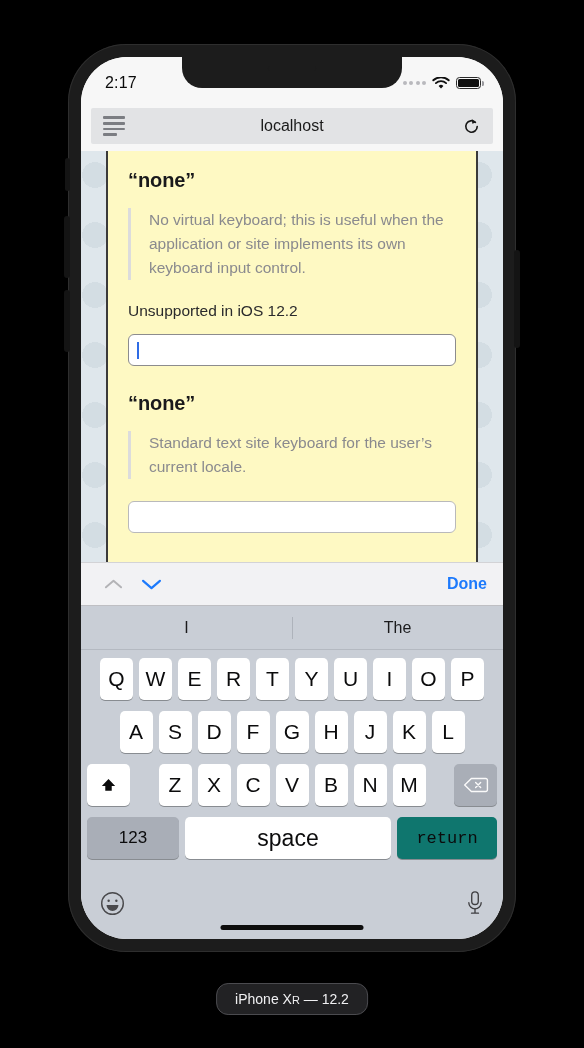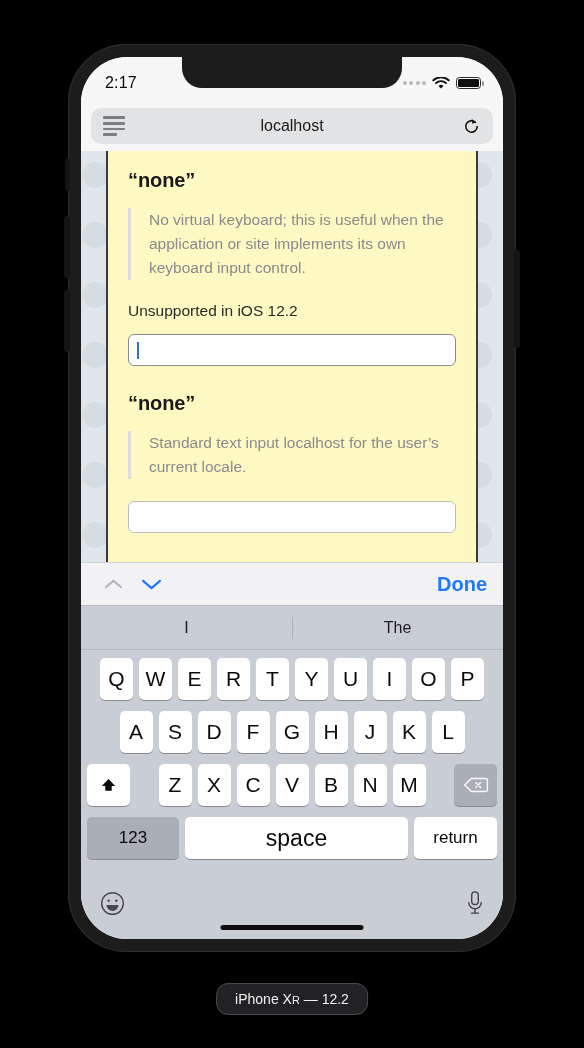--- a/index.html
+++ b/index.html
@@ -136,21 +136,21 @@
     background: #f7f7f7;
     z-index: 25;
     display: flex;
     align-items: center;
     padding: 0 10px;
   }
   #url-pill {
     flex: 1;
     height: 36px;
     background: #e2e3e5;
-    border-radius: 10px;
+    border-radius: 2px;
     display: flex;
     align-items: center;
     padding: 0 12px;
     position: relative;
   }
   #reader-icon { width: 22px; display: flex; flex-direction: column; gap: 3px; }
   #reader-icon i { display: block; height: 2.6px; background: #7b7d82; border-radius: 1px; }
   #reader-icon i:nth-child(1) { width: 100%; }
   #reader-icon i:nth-child(2) { width: 100%; }
   #reader-icon i:nth-child(3) { width: 100%; }
@@ -264,21 +264,21 @@
     padding: 0 16px;
     z-index: 20;
   }
   #nav-prev, #nav-next {
     width: 32px; height: 32px;
     display: flex; align-items: center; justify-content: center;
   }
   #nav-next { margin-left: 6px; }
   #done-button {
     margin-left: auto;
-    font-size: 20px;
+    font-size: 16px;
     font-weight: bold;
     color: #1d7afc;
   }
 
   
   #keyboard {
     position: absolute;
     left: 0; top: 549px;
     width: 100%;
     height: 333px;
@@ -338,21 +338,21 @@
   }
   #row2 { padding: 0 17px; }
   #row3 { padding: 0 3px; }
   #key-shift, #key-backspace { width: 43px; }
   #key-shift { background: #ffffff; }
   #key-backspace { background: #a9aeb7; }
   #row3 .spacer { flex: 1; }
   #row4 { gap: 6px; padding: 0 3px; height: 42px; }
   #key-123 { width: 92px; background: #a9aeb7; font-size: 17px; }
   #key-space { flex: 1; background: #ffffff; font-size: 23px; }
-  #key-return { width: 83px; background: #ffffff; font-size: 17px; }
+  #key-return { width: 100px; background: #0f766e; font-size: 17px; font-family: Liberation Mono, monospace; }
 
   #keyboard-footer {
     height: 54px;
     display: flex;
     align-items: center;
     justify-content: space-between;
     padding: 0 18px 14px 18px;
   }
 
   
@@ -453,21 +453,21 @@
             <p>No virtual keyboard; this is useful when the application or site implements its own keyboard input control.</p>
           </div>
           <div class="note-text">Unsupported in iOS 12.2</div>
           <div class="input-wrap">
             <input class="text-input focused" type="text" placeholder="" style="">
             <div class="caret"></div>
           </div>
 
           <h2 class="section-heading">“none”</h2>
           <div class="blockquote">
-            <p>Standard text input localhost for the user’s current locale.</p>
+            <p>Standard text site keyboard for the user’s current locale.</p>
           </div>
           <div class="input-wrap">
             <input class="text-input" type="text" placeholder="" style="">
           </div>
         </div>
       </div>
 
       <div id="accessory-bar">
         <div id="nav-prev">
           <svg width="19" height="12" viewBox="0 0 20 12">

